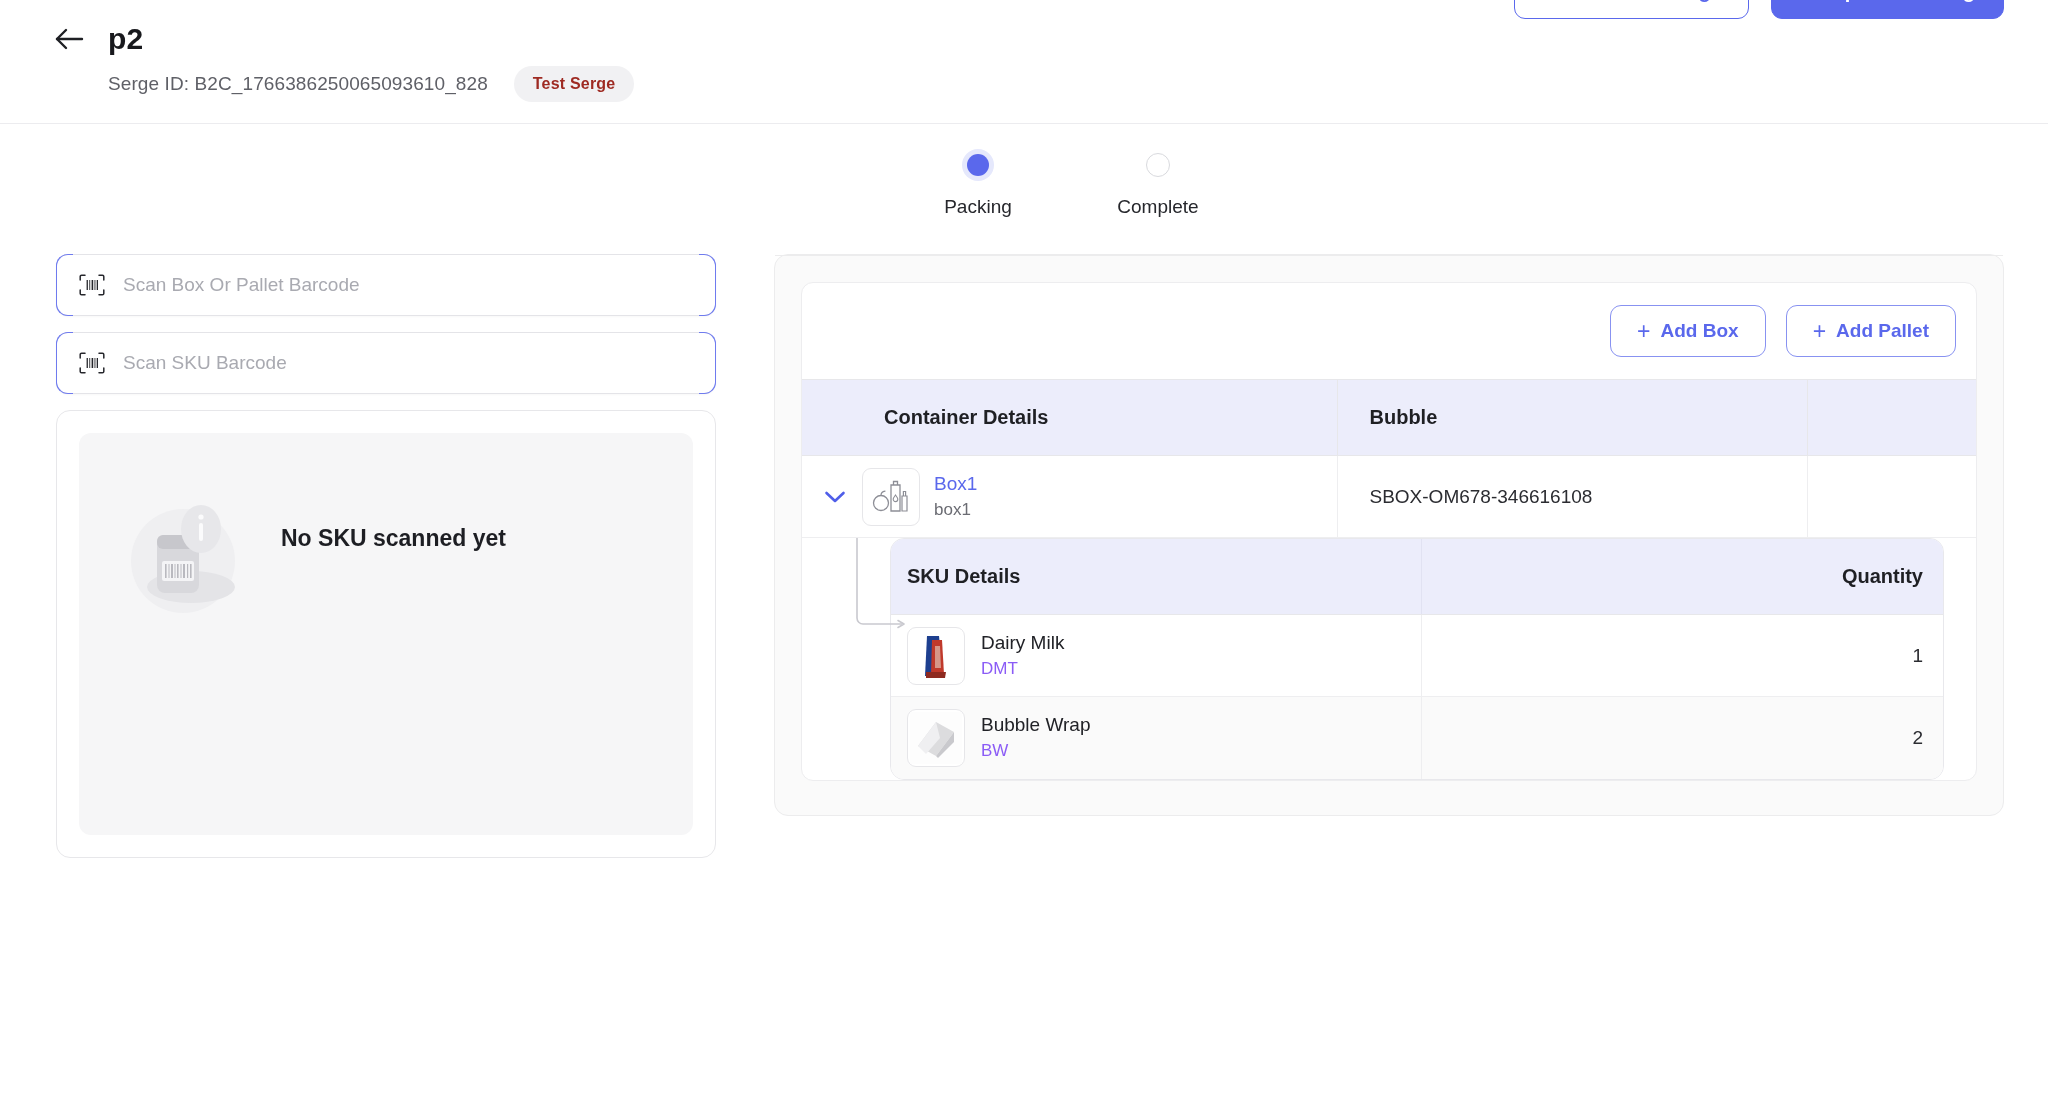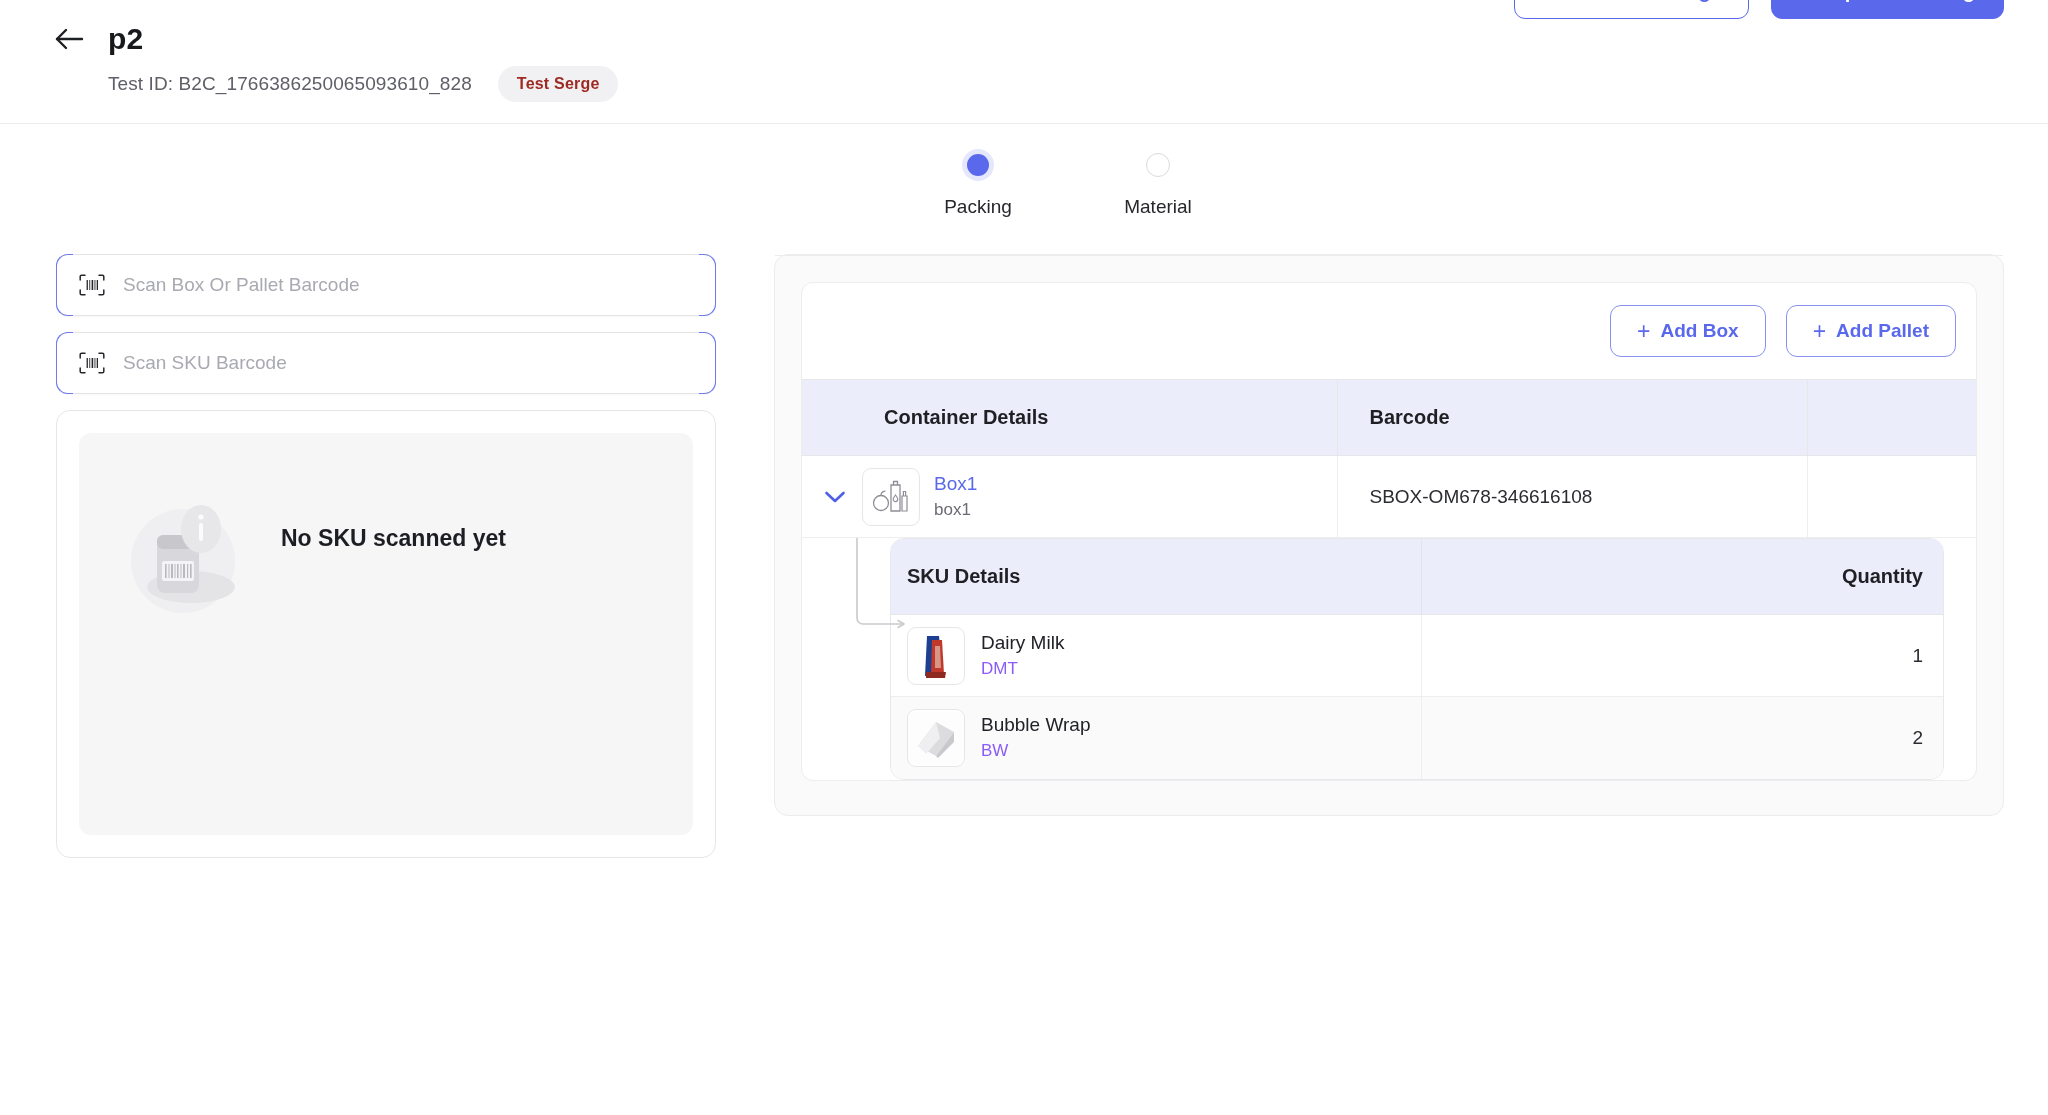--- a/index.html
+++ b/index.html
@@ -281,39 +281,39 @@
   <div class="header-row1">
     <div class="back-arrow">
       <svg width="30" height="26" viewBox="0 0 30 26" fill="none">
         <path d="M28 13H3" stroke="#1f2024" stroke-width="2.4" stroke-linecap="round"></path>
         <path d="M12 4L3 13L12 22" stroke="#1f2024" stroke-width="2.4" stroke-linecap="round" stroke-linejoin="round"></path>
       </svg>
     </div>
     <div class="page-title">p2</div>
   </div>
   <div class="header-row2">
-    <div class="order-id">Test ID: B2C_1766386250065093610_828</div>
+    <div class="order-id">Serge ID: B2C_1766386250065093610_828</div>
     <div class="badge">Test Serge</div>
   </div>
 </div>
 
 <div class="action-strip">
   <div class="stepper">
     <div class="step">
       <div class="step-dot-wrap">
         <div class="dot-active"></div>
       </div>
       <div class="step-label">Packing</div>
     </div>
     <div class="step-connector"></div>
     <div class="step">
       <div class="step-dot-wrap">
         <div class="dot-inactive"></div>
       </div>
-      <div class="step-label">Material</div>
+      <div class="step-label">Complete</div>
     </div>
   </div>
 
   <div class="actions" style="position:absolute; right:44px; top:20px;">
     <div class="btn btn-outline">Add Ad Hoc Usage</div>
     <div class="btn btn-primary">Complete Packing</div>
   </div>
 </div>
 
 <div class="body-wrap">
@@ -395,21 +395,21 @@
           <div class="btn-sm">
             <span class="plus">+</span>
             <span>Add Pallet</span>
           </div>
         </div>
 
         <table class="container-table">
           <thead>
             <tr>
               <th class="th-c1">Container Details</th>
-              <th class="th-c2">Barcode</th>
+              <th class="th-c2">Bubble</th>
               <th class="th-c3"></th>
             </tr>
           </thead>
           <tbody>
             <tr>
               <td class="td-c1">
                 <div class="cell-container">
                   <span class="chevron">
                     <svg width="22" height="14" viewBox="0 0 22 14" fill="none">
                       <path d="M2.5 3L11 11L19.5 3" stroke="#4f5ee9" stroke-width="2.6" stroke-linecap="round" stroke-linejoin="round"></path>

